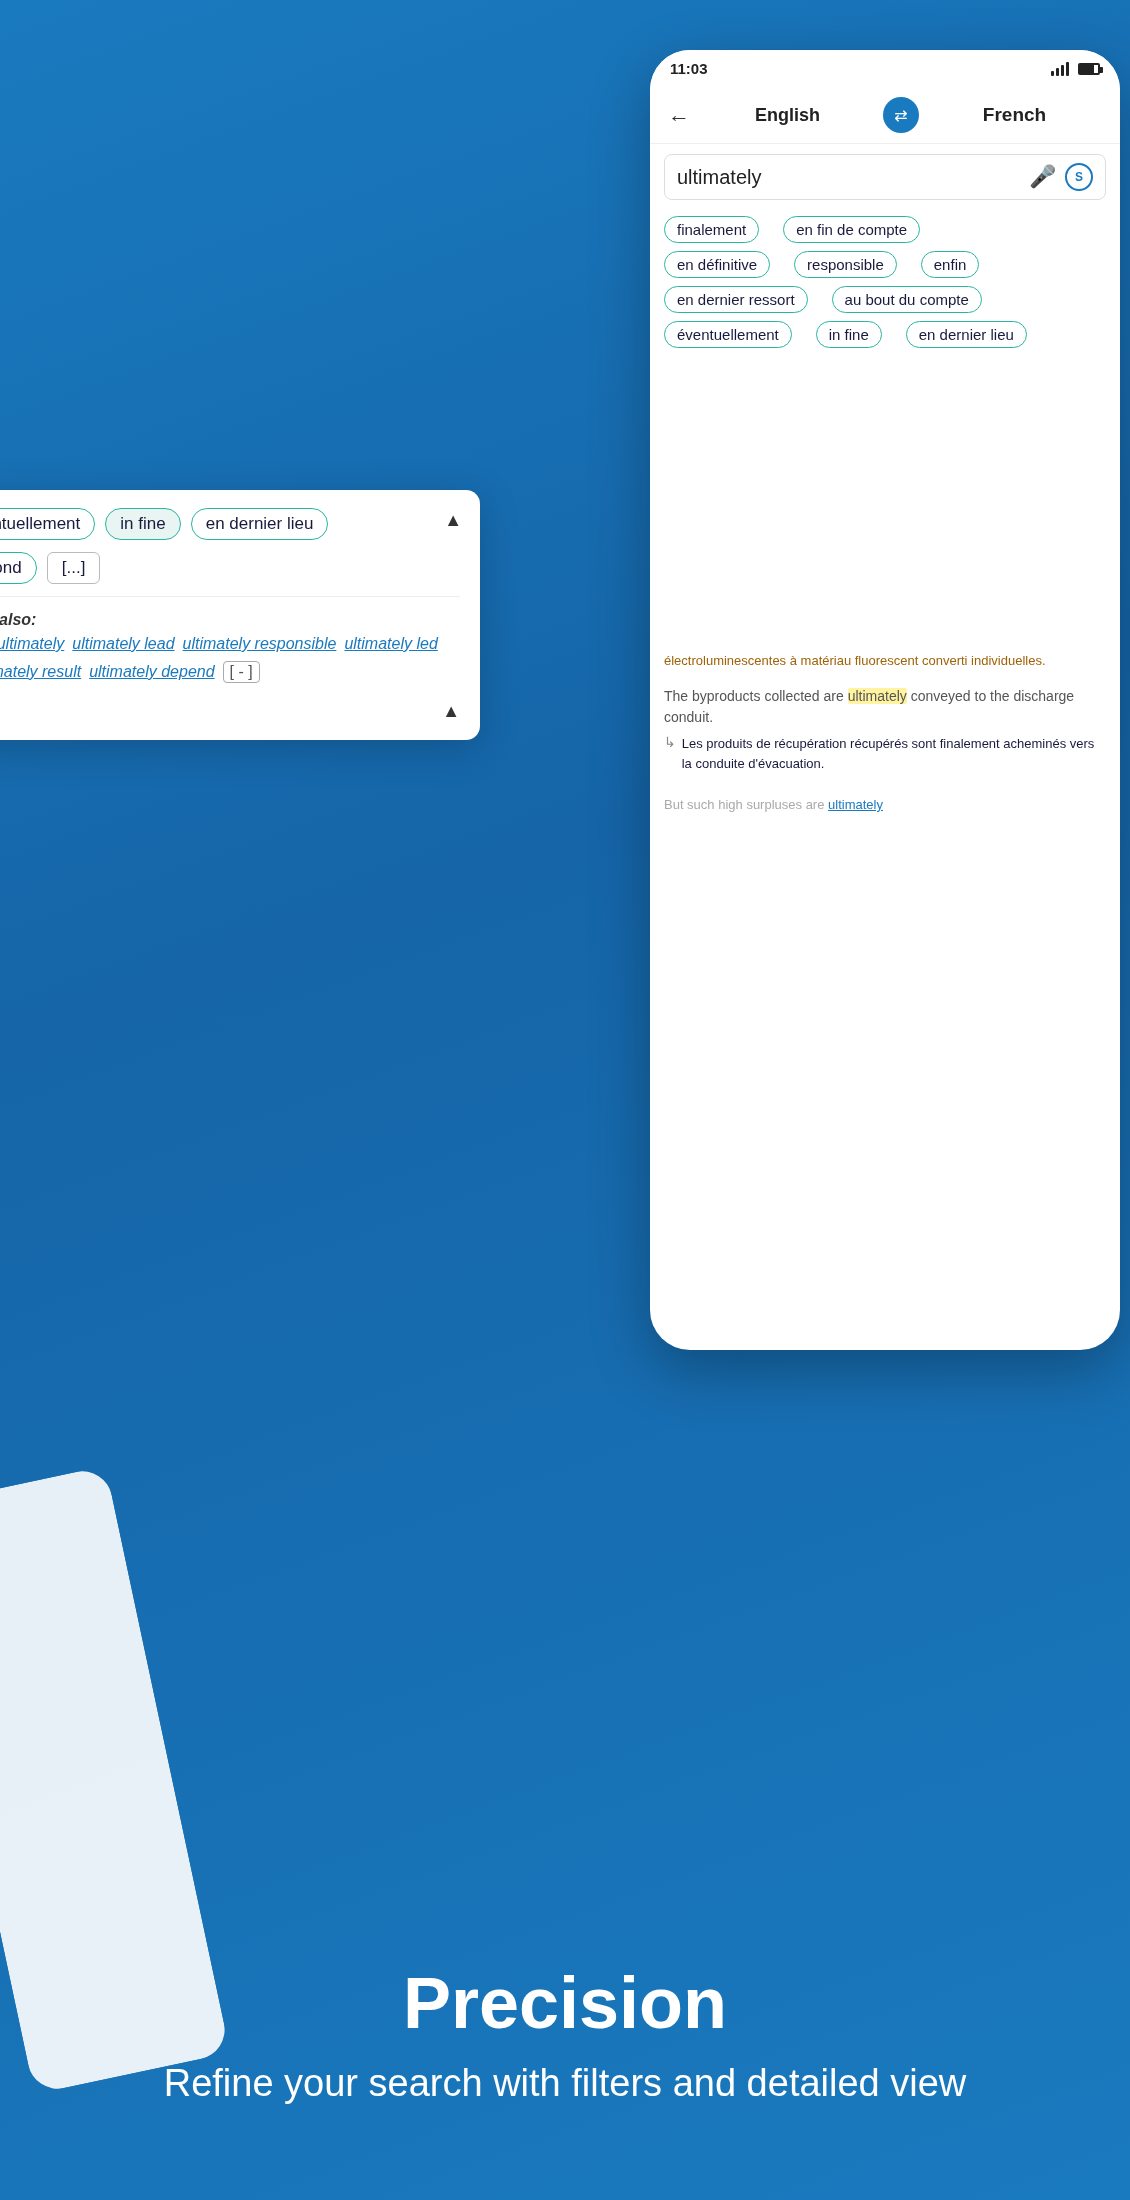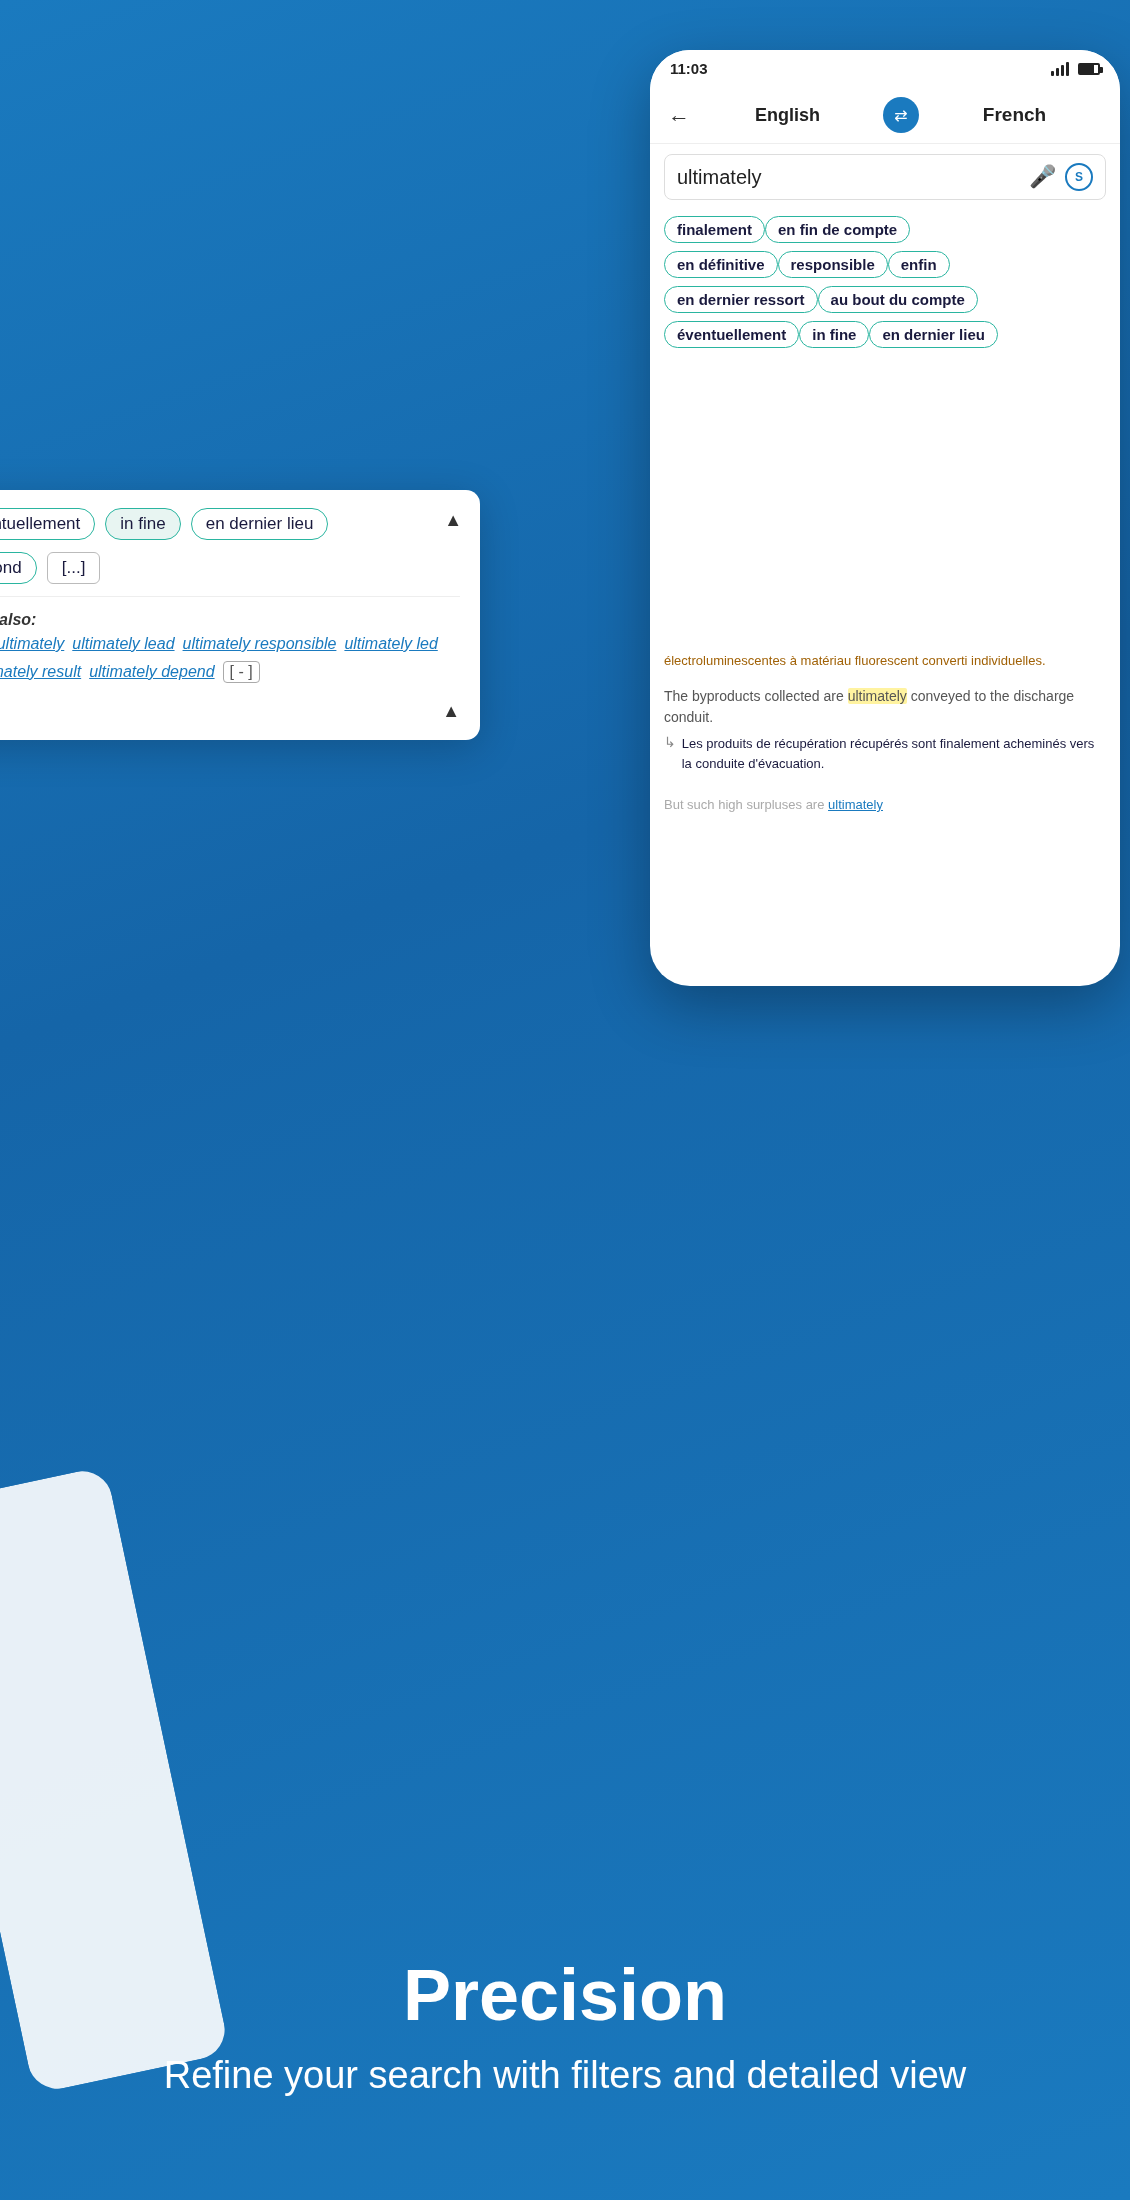--- a/index.html
+++ b/index.html
@@ -46,21 +46,21 @@
       color: #1a7abf;
       font-weight: bold;
     }
 
     
     .main-phone {
       position: absolute;
       right: 10px;
       top: 50px;
       width: 470px;
-      height: 936px;
+      height: 1300px;
       background: white;
       border-radius: 40px;
       overflow: hidden;
       box-shadow: 0 20px 60px rgba(0,0,0,0.3);
     }
 
     
     .status-bar {
       display: flex;
       justify-content: space-between;
@@ -188,23 +188,22 @@
     }
 
     
     .chips-area {
       padding: 6px 14px;
       background: white;
     }
     .chips-row {
       display: flex;
       flex-wrap: wrap;
-      gap: 0;
+      gap: 24px;
       margin-bottom: 8px;
-      font-weight: bold;
     }
     .chip {
       border: 1.5px solid #2ab5a0;
       border-radius: 20px;
       padding: 4px 12px;
       font-size: 15px;
       color: #1a1a3e;
       white-space: nowrap;
     }
 
@@ -313,21 +312,21 @@
     }
     .partial-example {
       font-size: 13px;
       color: #aaa;
       margin-top: 4px;
     }
 
     
     .bottom-section {
       position: absolute;
-      bottom: 80px;
+      bottom: 72px;
       left: 0;
       right: 0;
       text-align: center;
       padding: 20px 60px;
     }
     .precision-title {
       font-size: 72px;
       font-weight: bold;
       color: white;
       margin-bottom: 20px;

